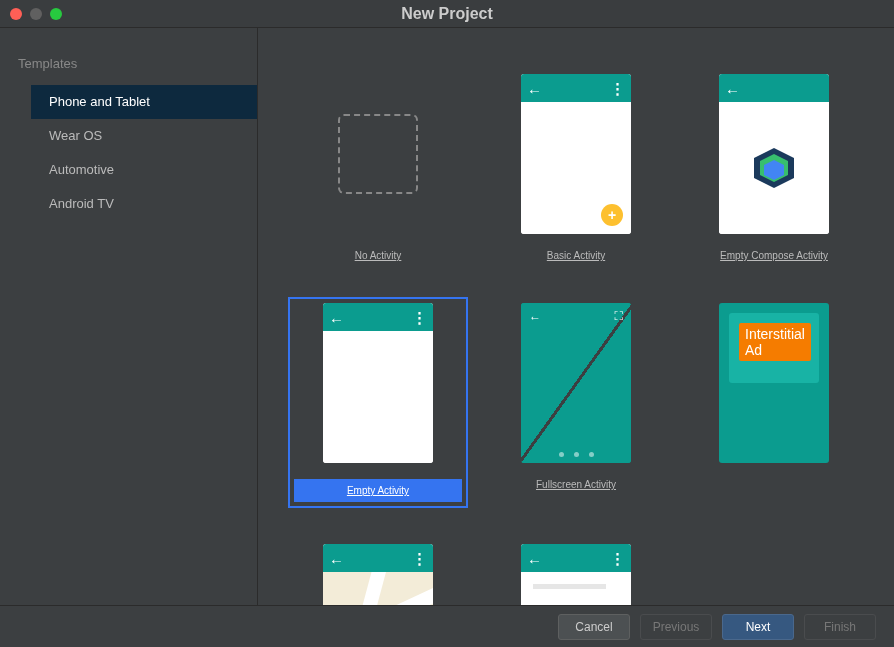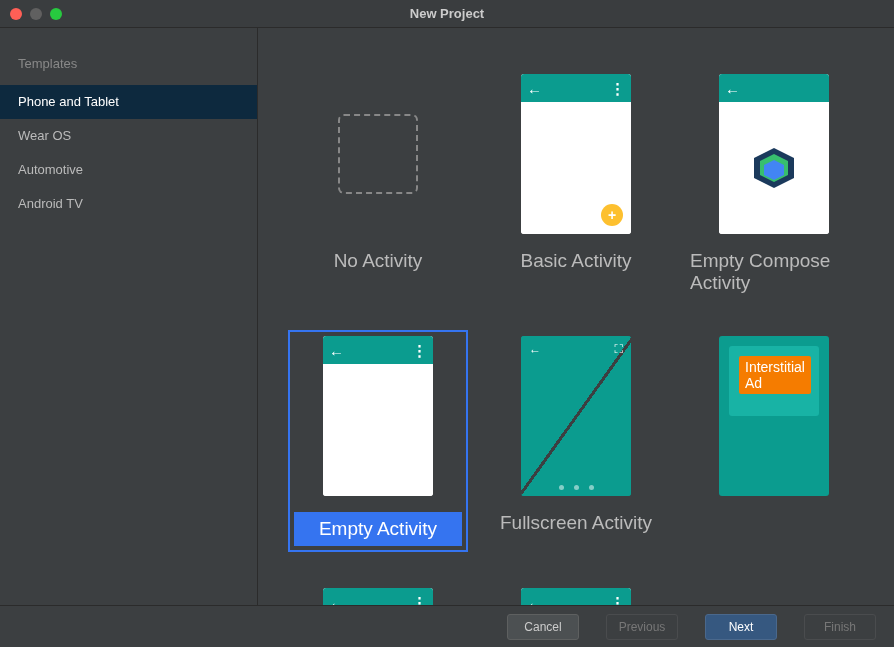--- a/index.html
+++ b/index.html
@@ -35,21 +35,21 @@
       height: 12px;
       border-radius: 50%;
     }
     .wc-close { background: #ff5f56; }
     .wc-min { background: #606060; }
     .wc-max { background: #27c93f; }
     .title {
       position: absolute;
       width: 100%;
       text-align: center;
-      font-size: 13px;
+      font-size: 16px;
       font-weight: 600;
       color: #cccccc;
       pointer-events: none;
     }
     .main {
       flex: 1;
       display: flex;
       overflow: hidden;
     }
     .sidebar {
@@ -249,30 +249,31 @@
       position:relative;
     }
     .gline {
       height:5px;
       background:#e6e6e6;
       margin-bottom:8px;
     }
     .gline.w2{width:85%;}
     .template-label {
       margin-top: 16px;
-      font-size: 19px;
+      font-size: 10px;
       color: #bbbbbb;
+      text-decoration: underline;
     }
     .footer {
       height: 42px;
       border-top: 1px solid #2b2b2b;
       display: flex;
       align-items: center;
       justify-content: flex-end;
-      gap: 27px;
+      gap: 10px;
       padding: 0 18px;
       background: #3c3f41;
     }
     .btn {
       min-width: 72px;
       height: 26px;
       font-size: 12px;
       border-radius: 3px;
       border: 1px solid #5e6060;
       background: #4c5052;
@@ -284,21 +285,21 @@
       border-color: #4a4c4e;
       background: transparent;
       cursor: default;
     }
     .btn.primary {
       background: #365880;
       border-color: #4a688c;
       color: #ffffff;
     }
     .sidebar-item + .sidebar-item { margin-top: 0; }
-    .sidebar-item { line-height: 20px; }
+    .sidebar-item { line-height: 20px; margin-left: 31px; }
     .sidebar-item:not(.selected){ margin-top: 0px; }
     .sidebar .sidebar-item { margin-bottom: 0;}
     .sidebar-items .sidebar-item { padding-top:7px; padding-bottom:7px;}
   </style>
 </head>
 <body>
 
 <div class="titlebar">
   <div class="window-controls">
     <div class="window-btn wc-close"></div>

